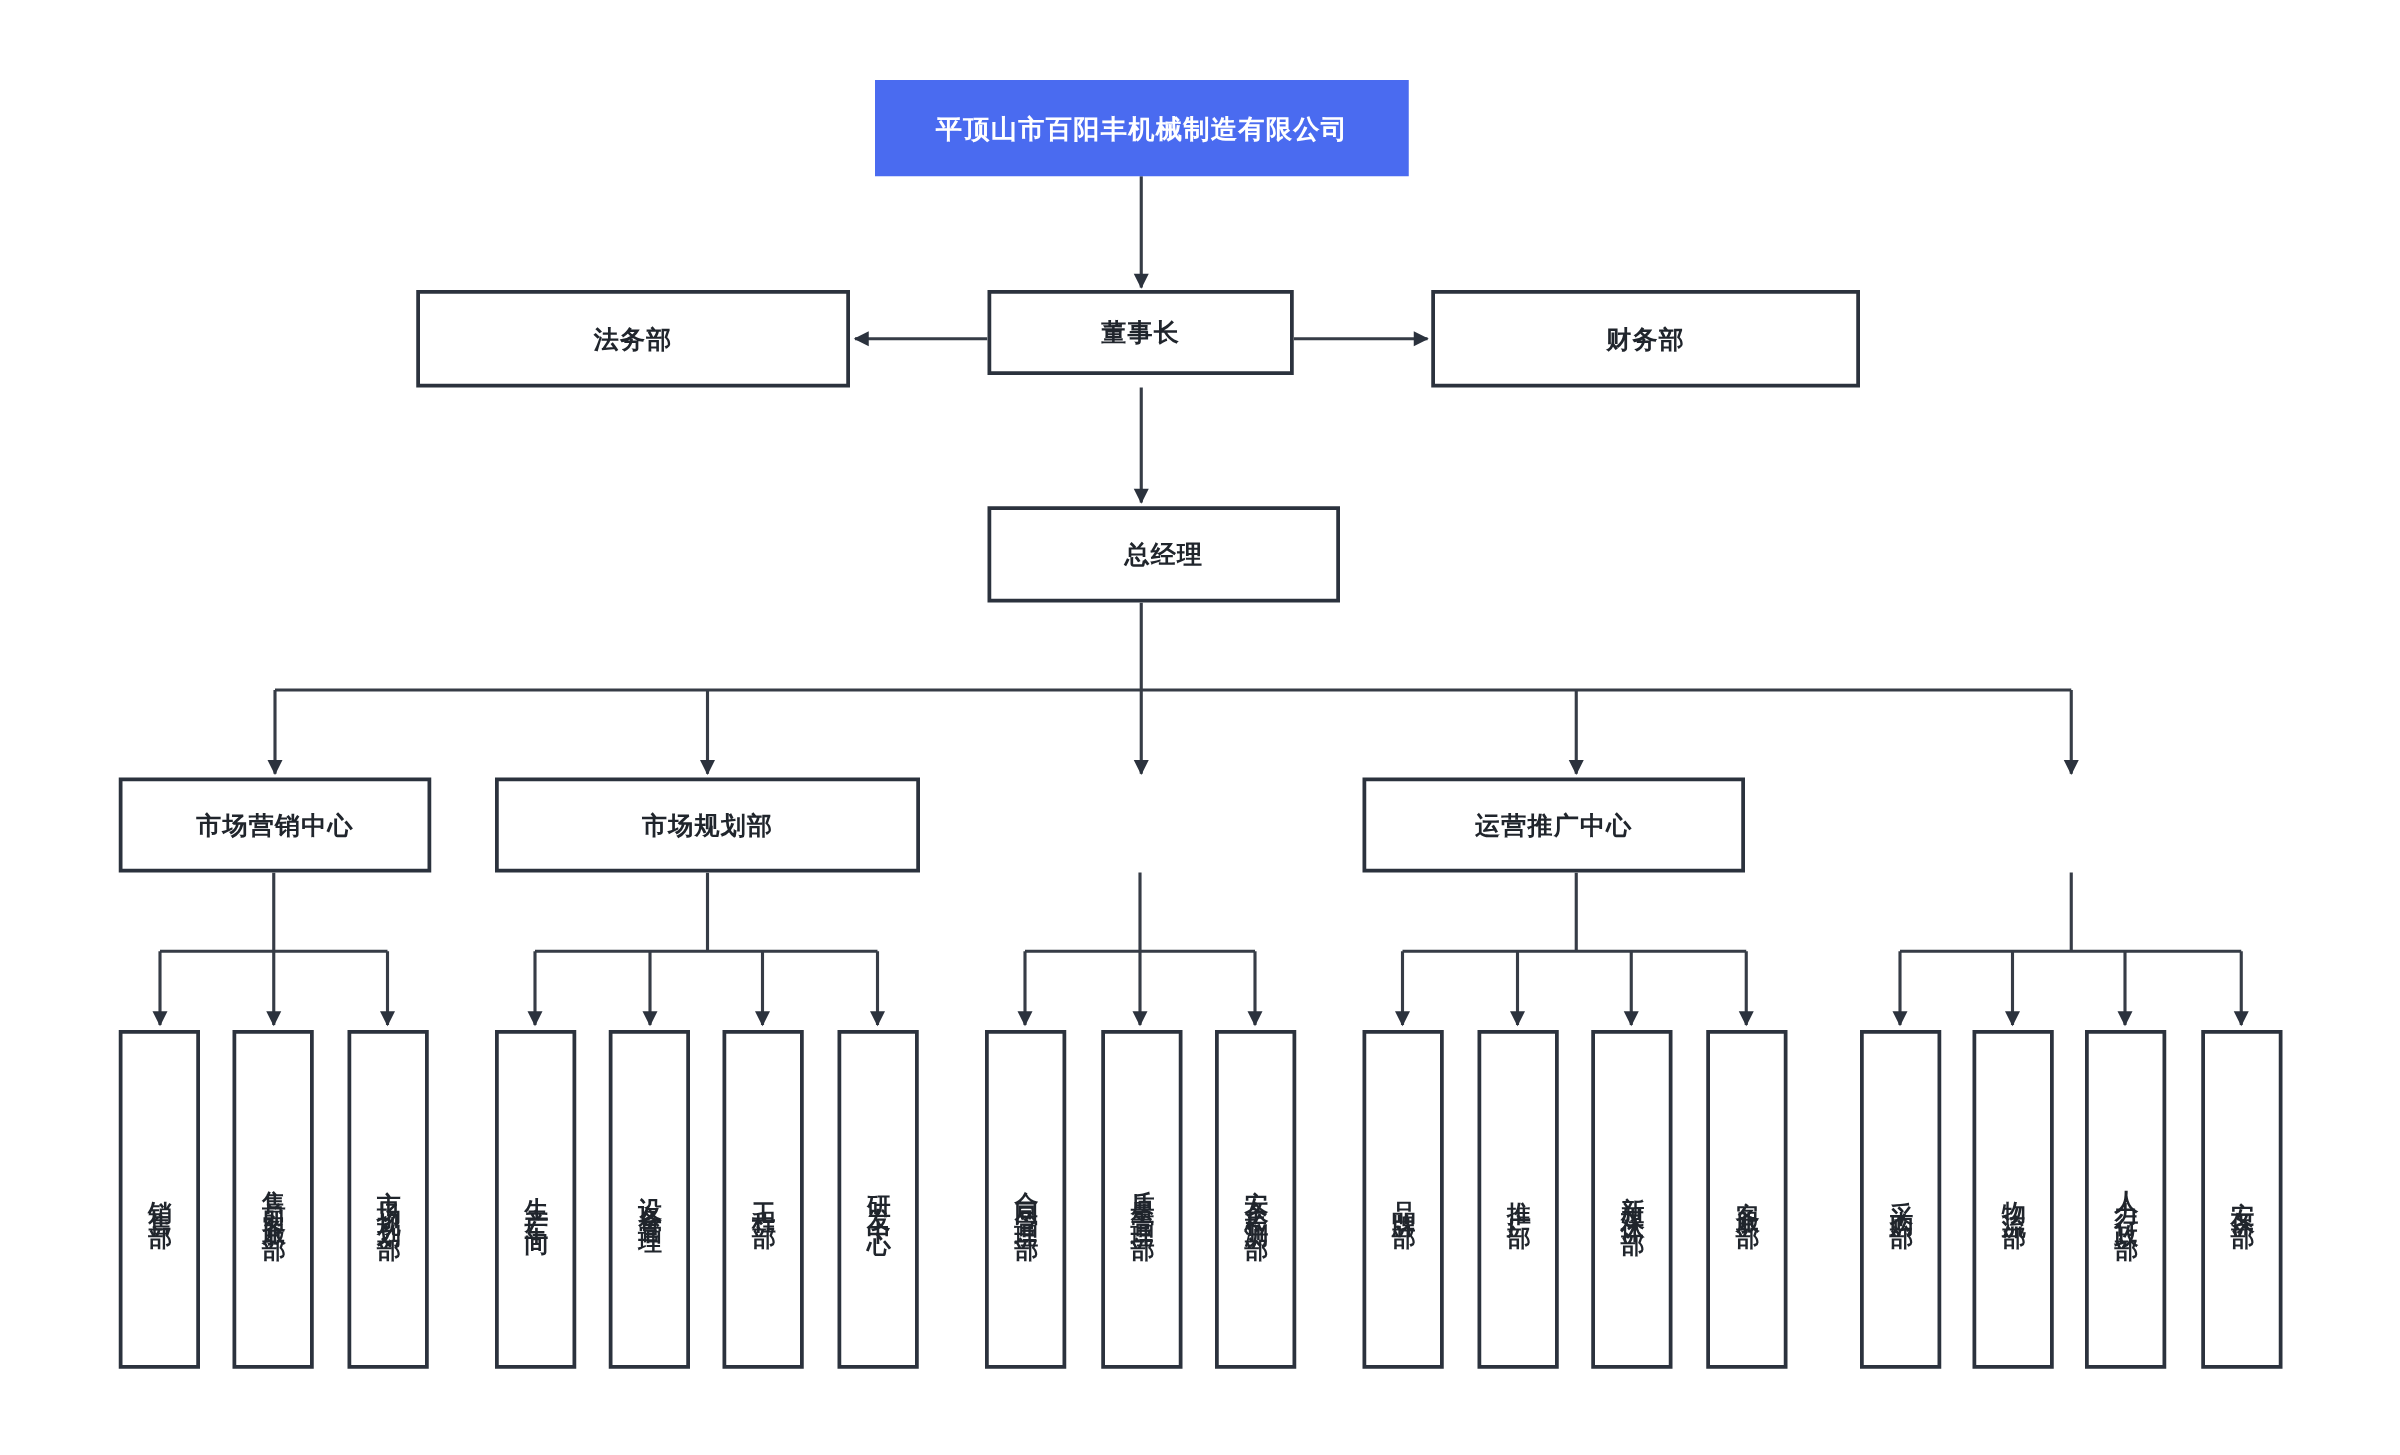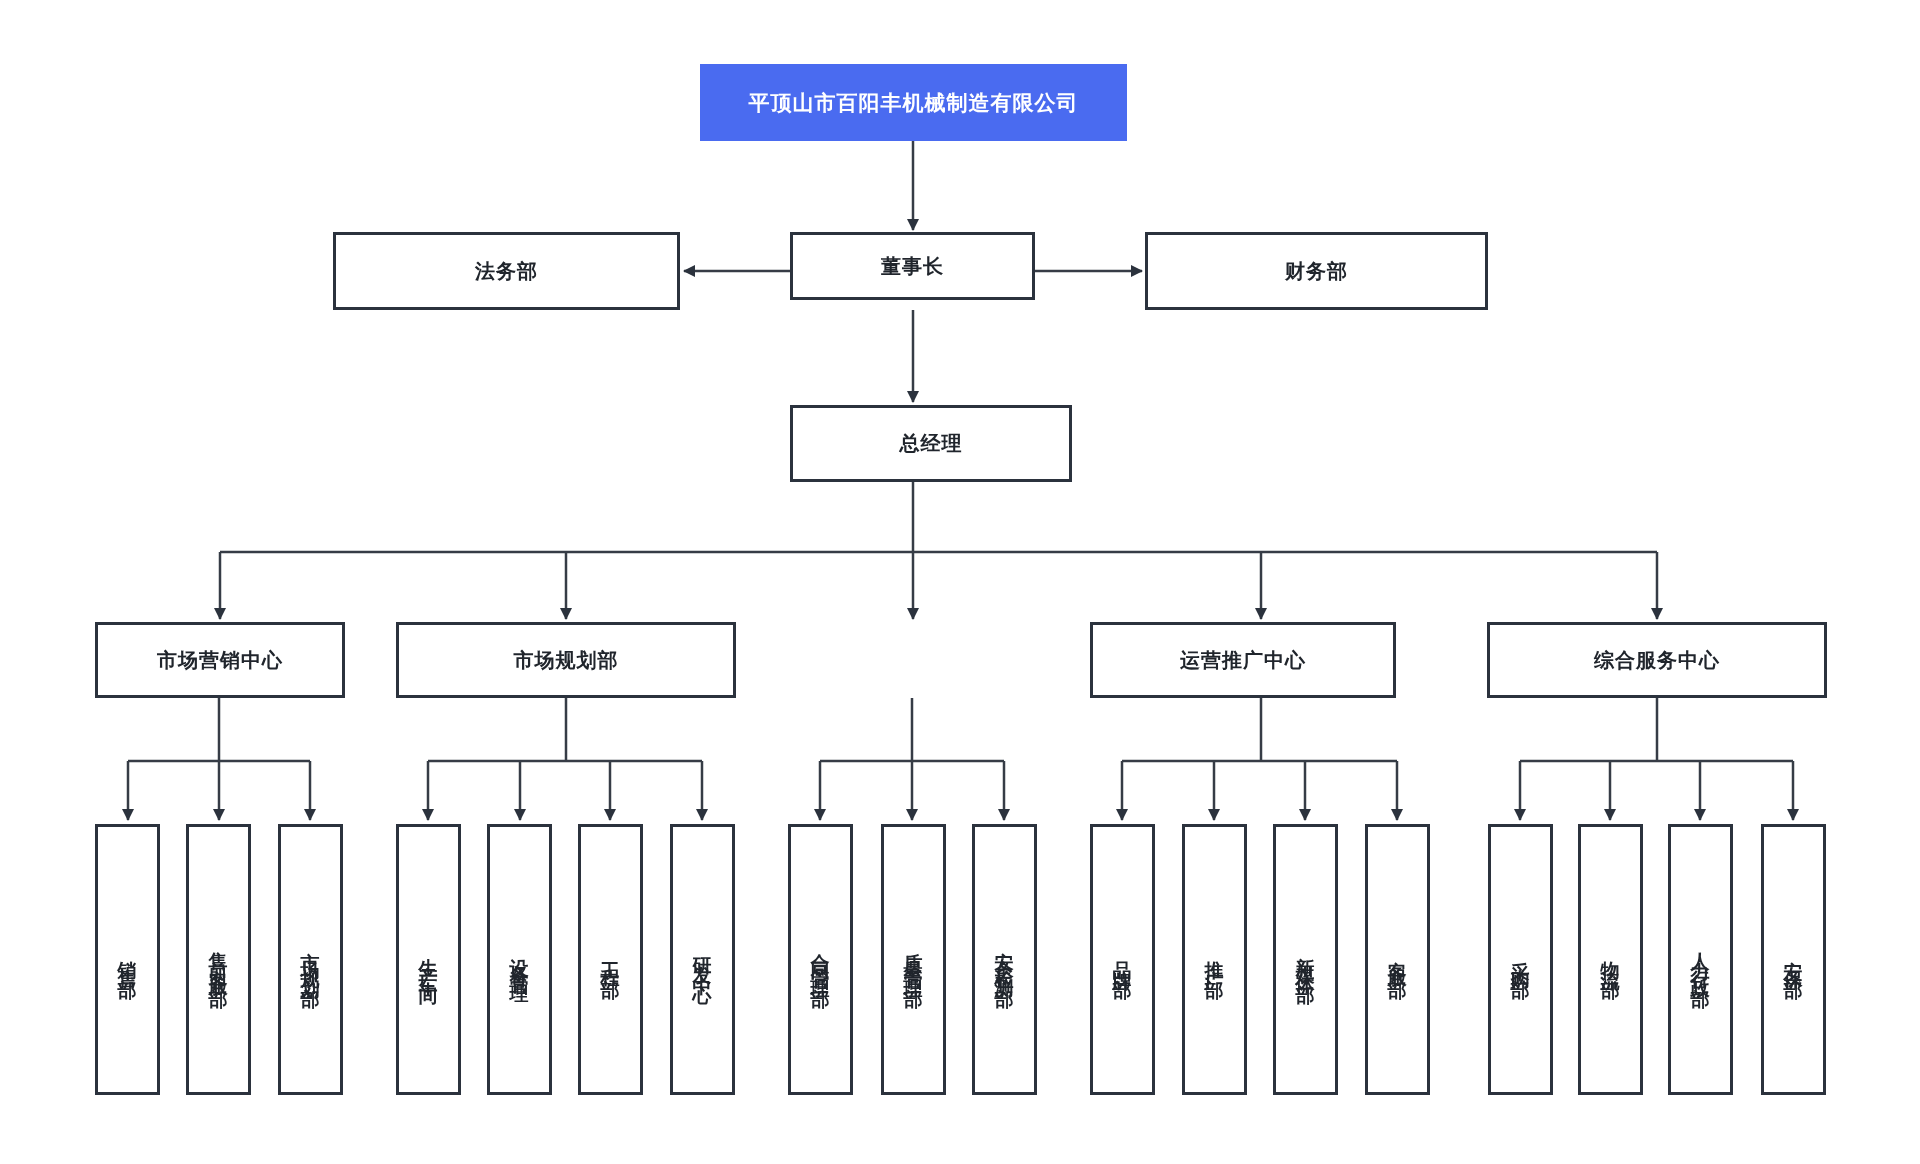--- a/index.html
+++ b/index.html
@@ -95,21 +95,20 @@
 
   <div class="box root" style="left:700px;top:64px;width:427px;height:77px">平顶山市百阳丰机械制造有限公司</div>
   <div class="box" style="left:790px;top:232px;width:245px;height:68px">董事长</div>
   <div class="box" style="left:1145px;top:232px;width:343px;height:78px">财务部</div>
 
   <div class="box" style="left:790px;top:405px;width:282px;height:77px">总经理</div>
 
   <div class="box" style="left:95px;top:622px;width:250px;height:76px">市场营销中心</div>
   <div class="box" style="left:396px;top:622px;width:340px;height:76px">市场规划部</div>
   <div class="box" style="left:1090px;top:622px;width:306px;height:76px">运营推广中心</div>
-  <div class="box" style="left:1487px;top:622px;width:340px;height:76px">综合服务中心</div>
 
   <div class="box leaf" style="left:95px;top:824px;width:65px;height:271px">
     <span class="vtext">销售部</span>
   </div>
   <div class="box leaf" style="left:186px;top:824px;width:65px;height:271px">
     <span class="vtext">售前客服部</span>
   </div>
   <div class="box leaf" style="left:278px;top:824px;width:65px;height:271px">
     <span class="vtext">市场规划部</span>
   </div>

